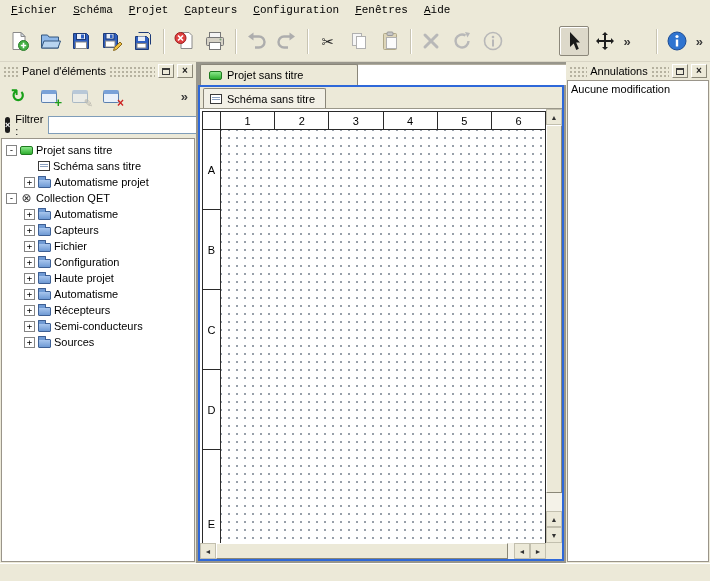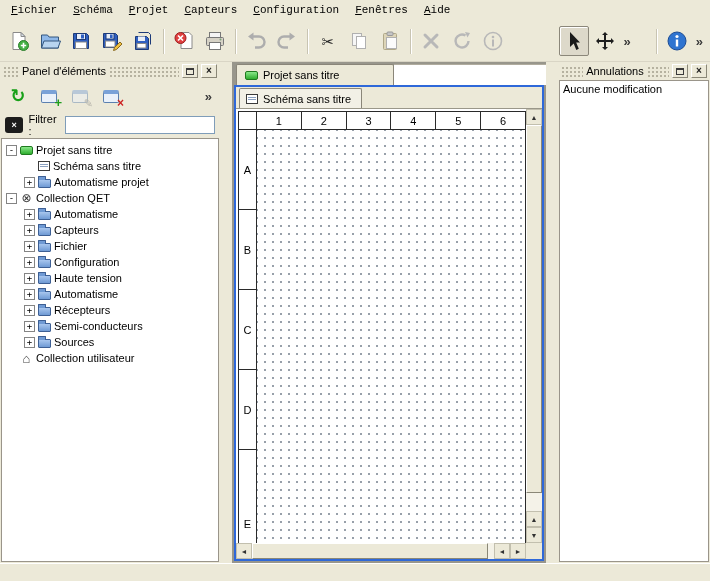--- a/index.html
+++ b/index.html
@@ -21,22 +21,22 @@
   .tbtn.active { background:#ddd9ca; border:1px solid #8b877a; box-shadow:inset 1px 1px 0 #fff; }
   .tsep { width:1px; height:25px; background:#c8c4b2; box-shadow:1px 0 0 #fff; margin:0 4px; flex:0 0 auto; }
   .tspacer { flex:1; }
   .tgap { width:16px; flex:0 0 auto; }
   .chevron { font-size:13px; font-weight:bold; color:#3a3a3a; padding:0 3px; cursor:default; }
   .glyph-cut { font-size:15px; color:#2a2a2a; line-height:1; }
 
   
   .main { display:flex; height:501px; }
   .dock { display:flex; flex-direction:column; background:#ece9d8; }
-  .left-dock { width:232px; padding-right:12px; }
-  .right-dock { width:164px;padding-left:12px; }
+  .left-dock { width:196px; padding-right:0; }
+  .right-dock { width:144px; }
   .center { flex:1; background:#98968c; display:flex; flex-direction:column; min-width:0; }
 
   .dock-header { height:18px; display:flex; align-items:center; gap:3px; padding:1px 3px; flex:0 0 auto; }
   .grip { height:11px; align-self:center;
           background-image:radial-gradient(#b6b2a0 1px, transparent 1.3px);
           background-size:4px 4px; }
   .g1 { width:16px; } .gflex { flex:1; }
   .dock-title { white-space:nowrap; }
   .dock-btn { width:16px; height:14px; background:#ece9d8; display:flex; align-items:center; justify-content:center;
               border:1px solid #fff; border-right-color:#8a8777; border-bottom-color:#8a8777; cursor:default; }
@@ -357,45 +357,41 @@
         <span class="tlabel">Fichier</span>
       </div>
       <div class="trow l1">
         <span class="exp">+</span>
         <span class="ic ic-folder"></span>
         <span class="tlabel">Configuration</span>
       </div>
       <div class="trow l1">
         <span class="exp">+</span>
         <span class="ic ic-folder"></span>
-        <span class="tlabel">Haute tension</span>
+        <span class="tlabel">Haute projet</span>
       </div>
       <div class="trow l1">
         <span class="exp">+</span>
         <span class="ic ic-folder"></span>
         <span class="tlabel">Automatisme</span>
       </div>
       <div class="trow l1">
         <span class="exp">+</span>
         <span class="ic ic-folder"></span>
         <span class="tlabel">Récepteurs</span>
       </div>
       <div class="trow l1">
         <span class="exp">+</span>
         <span class="ic ic-folder"></span>
         <span class="tlabel">Semi-conducteurs</span>
       </div>
       <div class="trow l1">
         <span class="exp">+</span>
         <span class="ic ic-folder"></span>
         <span class="tlabel">Sources</span>
-      </div>
-      <div class="trow l0n">
-        <span class="ic ic-home"></span>
-        <span class="tlabel">Collection utilisateur</span>
       </div>
     </div>
   </div>
 
   <div class="center">
     <div class="mdi-tabbar">
       <div class="mdi-tab">
         <span class="ic ic-project"></span>
         <span>Projet sans titre</span>
       </div>

